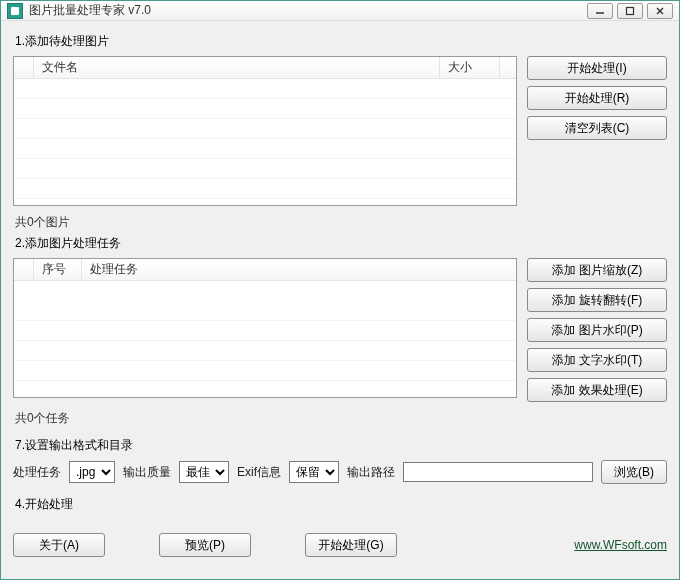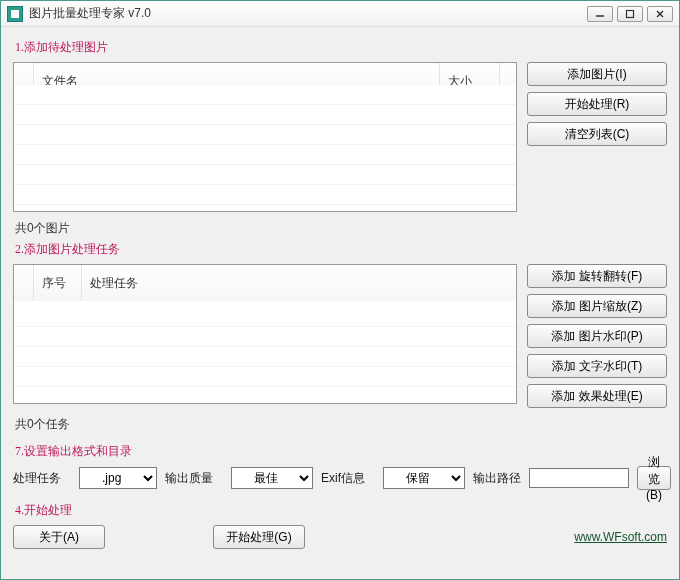--- a/index.html
+++ b/index.html
@@ -13,21 +13,21 @@
 }
 .window {
   width: 680px;
   height: 580px;
   border: 1px solid #4a9a8f;
   background: #f0f0f0;
   display: flex;
   flex-direction: column;
 }
 .titlebar {
-  height: 26px;
+  height: 20px;
   background: linear-gradient(#fdfdfd, #f2f2f2);
   border-bottom: 1px solid #ddd;
   display: flex;
   align-items: center;
   padding: 0 6px;
 }
 .app-icon {
   width: 16px; height: 16px;
   background: #2a9d8f;
   border: 1px solid #1a7d6f;
@@ -53,21 +53,21 @@
   cursor: pointer;
 }
 .win-btn svg { width: 10px; height: 10px; }
 
 .client {
   flex: 1;
   padding: 8px 12px 10px 12px;
   display: flex;
   flex-direction: column;
 }
-.section-title { margin: 4px 0 6px 2px; color: #be185d; font-family: Liberation Serif, serif; }
+.section-title { margin: 4px 0 6px 2px; color: #000000; }
 .row-split {
   display: flex;
   gap: 10px;
   align-items: flex-start;
 }
 .list-box {
   flex: 1;
   border: 1px solid #9a9a9a;
   background: #fff;
   height: 150px;
@@ -76,21 +76,21 @@
   overflow: hidden;
 }
 .list-box.tasks { height: 140px; gap: 20px; }
 .list-header {
   display: flex;
   background: #fff;
   border-bottom: 1px solid #e4e4e4;
   height: 22px;
 }
 .col-head {
-  padding: 18px 8px;
+  padding: 3px 8px;
   border-right: 1px solid #e4e4e4;
   background: linear-gradient(#fff,#f6f6f6);
   color: #333;
   display: flex;
   align-items: center;
 }
 .col-grip { width: 20px; }
 .list-body {
   flex: 1;
   background: repeating-linear-gradient(#fff, #fff 19px, #f3f3f3 19px, #f3f3f3 20px);
@@ -136,38 +136,37 @@
   gap: 8px;
   margin-top: 6px;
   flex-wrap: nowrap;
 }
 .format-row label { color: #222; white-space: nowrap; }
 select {
   height: 22px;
   border: 1px solid #7a7a7a;
   background: #fff;
   font-size: 12px;
-  padding: 0 18px;
-  margin-left: 10px;
+  padding: 0 2px;
 }
 input[type="text"] {
   height: 20px;
   border: 1px solid #7a7a7a;
   background: #fff;
   padding: 0 4px;
   font-size: 12px;
 }
 .path-input { flex: 1; min-width: 100px; }
 .section4 {
   margin-top: 8px;
 }
 .bottom-row {
   display: flex;
   align-items: center;
-  margin-top: 6px;
+  margin-top: 20px;
 }
 .bottom-row .btn { width: 92px; }
 .bottom-row .gap { width: 54px; }
 .link {
   margin-left: auto;
   color: #14532d;
   text-decoration: underline;
   cursor: pointer;
   font-family: Arial, sans-serif;
 }
@@ -206,43 +205,43 @@
       <div class="list-box">
         <div class="list-header">
           <div class="col-head col-grip"></div>
           <div class="col-head" style="flex:1">文件名</div>
           <div class="col-head" style="width:60px">大小</div>
           <div class="col-head" style="width:12px;border-right:none"></div>
         </div>
         <div class="list-body"></div>
       </div>
       <div class="side-btns">
-        <button class="btn">添加图片(I)</button>
+        <button class="btn">开始处理(I)</button>
         <button class="btn">开始处理(R)</button>
         <button class="btn">清空列表(C)</button>
       </div>
     </div>
     <div class="count-row">
       <div class="spacer"></div>
       <div class="txt count-label">共0个图片</div>
     </div>
 
     <div class="section-title">2.添加图片处理任务</div>
     <div class="row-split">
       <div class="list-box tasks">
         <div class="list-header">
           <div class="col-head col-grip"></div>
           <div class="col-head" style="width:48px">序号</div>
           <div class="col-head" style="flex:1;border-right:none">处理任务</div>
         </div>
         <div class="list-body"></div>
       </div>
       <div class="side-btns">
+        <button class="btn">添加 图片缩放(Z)</button>
         <button class="btn">添加 旋转翻转(F)</button>
-        <button class="btn">添加 图片缩放(Z)</button>
         <button class="btn">添加 图片水印(P)</button>
         <button class="btn">添加 文字水印(T)</button>
         <button class="btn">添加 效果处理(E)</button>
       </div>
     </div>
     <div class="count-row">
       <div class="spacer"></div>
       <div class="txt count-label">共0个任务</div>
     </div>
 
@@ -265,20 +264,21 @@
         <input type="text" class="path-input" value="" style="">
         <button class="btn" style="width:66px">浏览(B)</button>
       </div>
     </div>
 
     <div class="section4">
       <div class="section-title">4.开始处理</div>
       <div class="bottom-row">
         <button class="btn">关于(A)</button>
         <div class="gap"></div>
+        <button class="btn">预览(P)</button>
         <div class="gap"></div>
         <button class="btn">开始处理(G)</button>
         <a class="link">www.WFsoft.com</a>
       </div>
     </div>
 
   </div>
 </div>
 
 </body></html>

